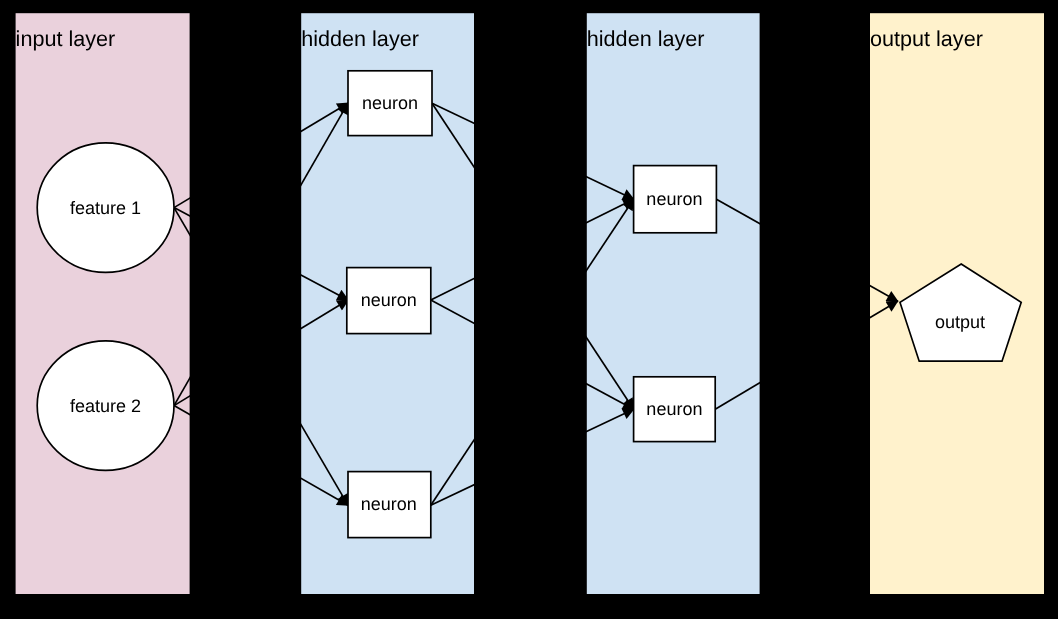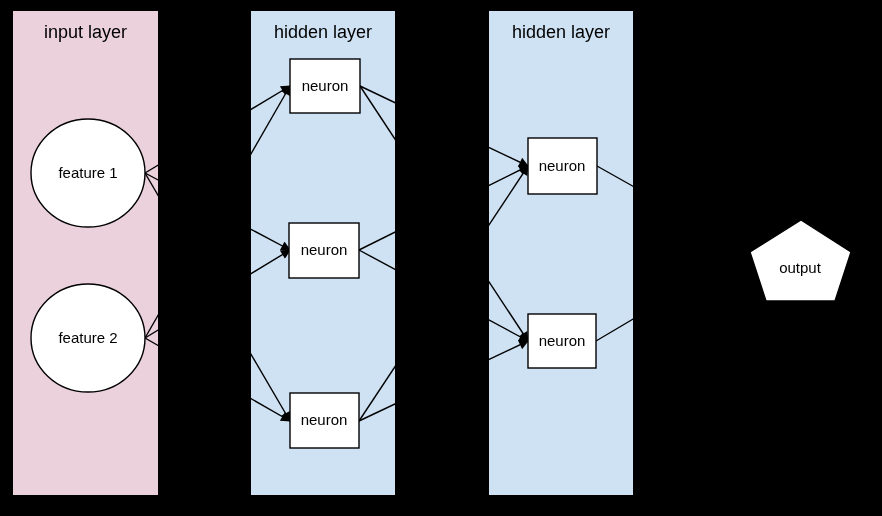--- a/index.html
+++ b/index.html
@@ -19,21 +19,21 @@
     position: absolute;
     top: 11px;
     height: 484px;
   }
   .panel-input  { left: 13px;  width: 145px; background: #ead1dc; }
   .panel-hidden1{ left: 251px; width: 144px; background: #cfe2f3; }
   .panel-hidden2{ left: 489px; width: 144px; background: #cfe2f3; }
   .panel-output { left: 725px; width: 145px; background: #fff2cc; }
   .panel-title {
     margin-top: 12px;
-    text-align: center;
+    text-align: left;
     font-size: 18px;
     line-height: 18px;
     color: #000000;
   }
   #overlay {
     position: absolute;
     left: 0;
     top: 0;
     pointer-events: none;
   }
@@ -59,20 +59,23 @@
 <div id="canvas">
 
   <div class="panel panel-input">
     <div class="panel-title">input layer</div>
   </div>
   <div class="panel panel-hidden1">
     <div class="panel-title">hidden layer</div>
   </div>
   <div class="panel panel-hidden2">
     <div class="panel-title">hidden layer</div>
+  </div>
+  <div class="panel panel-output">
+    <div class="panel-title">output layer</div>
   </div>
 
   <svg id="overlay" width="882" height="516" viewBox="0 0 882 516">
     <defs>
       <marker id="arrowhead" viewBox="0 0 10 10" refX="9" refY="5" markerWidth="9" markerHeight="7" orient="auto-start-reverse">
         <path d="M0,0 L10,5 L0,10 z" fill="#000000"></path>
       </marker>
     </defs>
 
     <line x1="145" y1="173" x2="290" y2="86" marker-end="url(#arrowhead)"></line>

